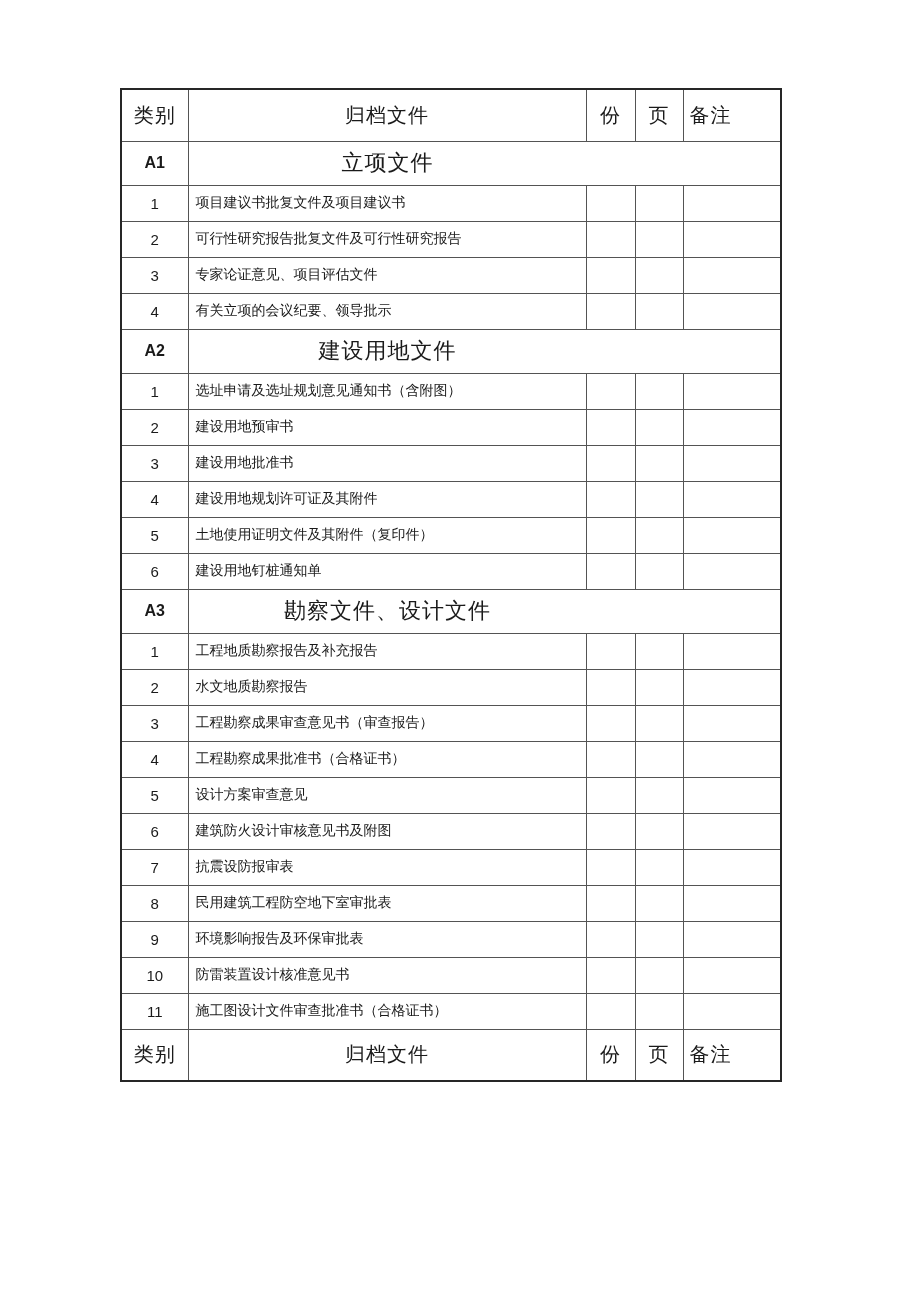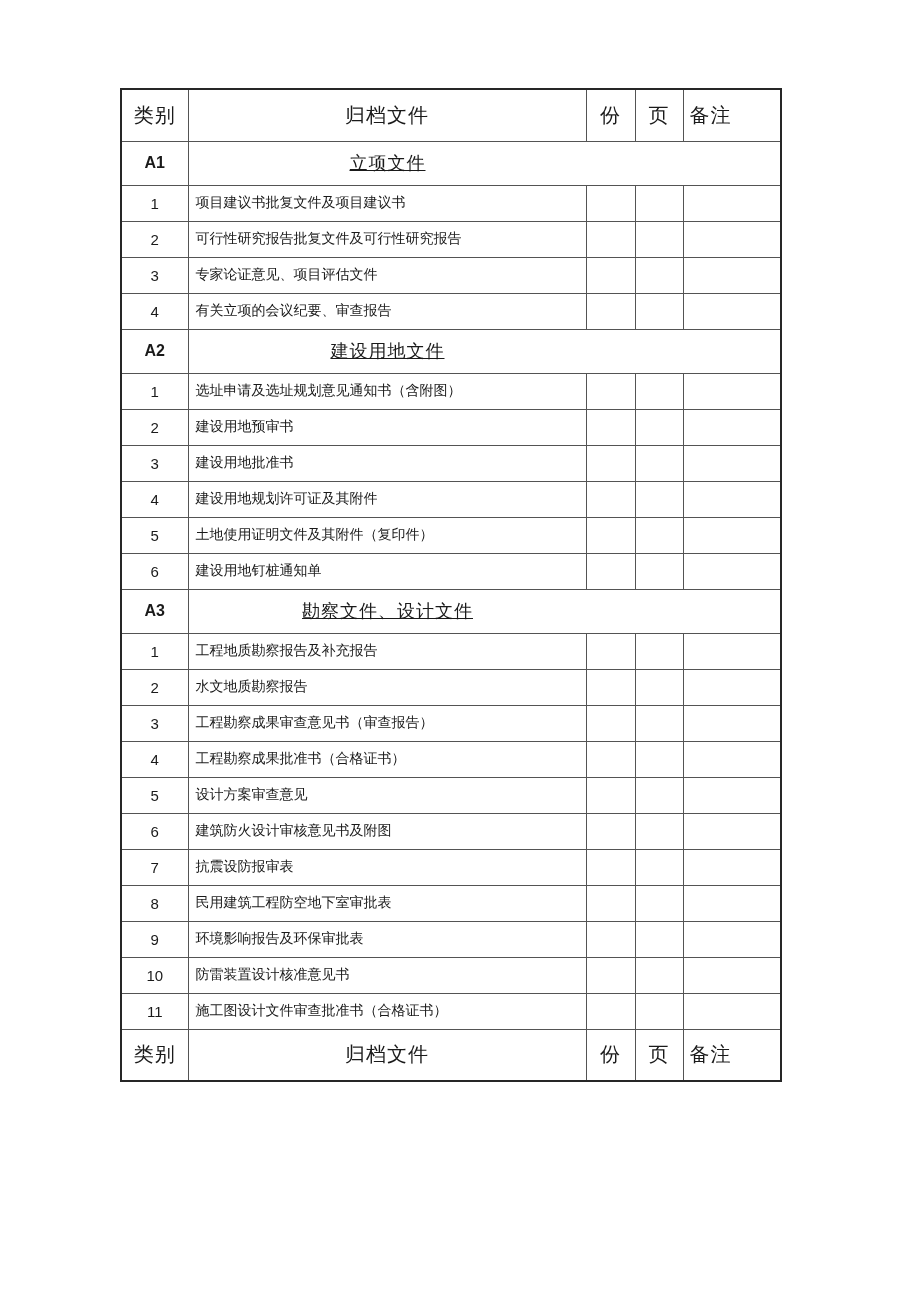--- a/index.html
+++ b/index.html
@@ -48,23 +48,22 @@
     padding-left: 6px;
   }
   .cell.code {
     text-align: center;
     font-weight: bold;
     font-size: 16px;
   }
   .section-title-cell .section-title {
     width: 398px;           
     text-align: center;
-    font-size: 18px;
+    font-size: 22px;
     letter-spacing: 1px;
-    text-decoration: underline;
   }
   .cell.no {
     text-align: center;
     font-size: 15px;
   }
   .cell.doc {
     text-align: left;
     padding-left: 7px;
     font-size: 14px;
   }
@@ -114,21 +113,21 @@
       </tr>
       <tr class="data-row">
         <td class="cell no num">3</td>
         <td class="cell doc cjk">专家论证意见、项目评估文件</td>
         <td class="cell blank"></td>
         <td class="cell blank"></td>
         <td class="cell blank"></td>
       </tr>
       <tr class="data-row">
         <td class="cell no num">4</td>
-        <td class="cell doc cjk">有关立项的会议纪要、审查报告</td>
+        <td class="cell doc cjk">有关立项的会议纪要、领导批示</td>
         <td class="cell blank"></td>
         <td class="cell blank"></td>
         <td class="cell blank"></td>
       </tr>
       <tr class="section-row">
         <td class="cell code num">A2</td>
         <td class="section-title-cell cjk" colspan="4">
           <div class="section-title">建设用地文件</div>
         </td>
       </tr>

